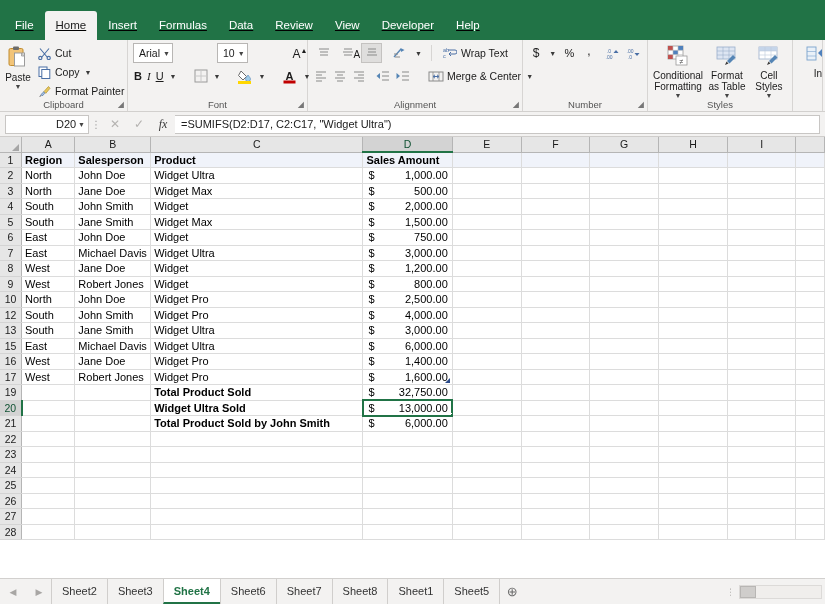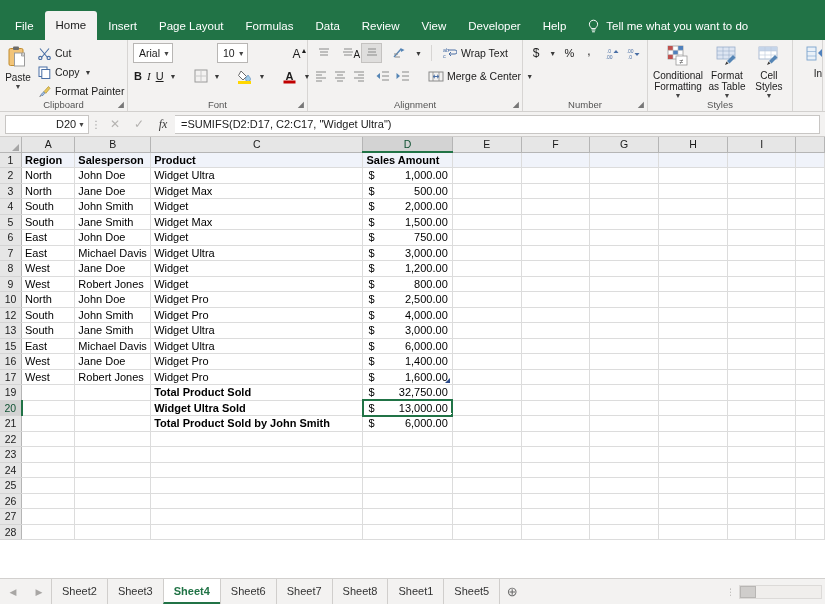--- a/index.html
+++ b/index.html
@@ -244,41 +244,31 @@
     display: flex; align-items: center;
   }
   .hsb-dots { color: #b0aeac; font-size: 9px; padding-right: 4px; }
   .hsb-track { flex: 1; height: 14px; background: #f0eeec; border: 1px solid #dcdad8; display: flex; }
   .hsb-thumb { width: 16px; background: #cfcdcb; border: 1px solid #b8b6b4; }
 </style>
 </head>
 <body>
 
 <div class="tabbar">
-  <div id="tabs-host" style="display:flex;align-items:center;">
+  <div id="tabs-host" style="display:flex;align-items:flex-start;text-decoration:underline;">
       <div class="tab"><span>File</span></div>
       <div class="tab active"><span>Home</span></div>
       <div class="tab"><span>Insert</span></div>
-      <div class="tab"><span>Page Layout</span></div>
       <div class="tab"><span>Formulas</span></div>
       <div class="tab"><span>Data</span></div>
       <div class="tab"><span>Review</span></div>
       <div class="tab"><span>View</span></div>
       <div class="tab"><span>Developer</span></div>
       <div class="tab"><span>Help</span></div>
     </div>
-  <div class="tellme">
-    <span class="bulb">
-      <svg width="13" height="15" viewBox="0 0 13 15">
-          <path d="M6.5 1.2c-2.3 0-4.1 1.8-4.1 4 0 1.5.8 2.5 1.5 3.3.3.4.5.7.5 1.1h4.2c0-.4.2-.7.5-1.1.7-.8 1.5-1.8 1.5-3.3 0-2.2-1.8-4-4.1-4z" fill="none" stroke="#ffffff" stroke-width="1"></path>
-          <path d="M4.6 11h3.8M5.1 12.8h2.8" stroke="#ffffff" stroke-width="1" fill="none"></path>
-        </svg>
-    </span>
-    <span>Tell me what you want to do</span>
-  </div>
 </div>
 
 <div class="ribbon">
 
   <div class="group" style="width:128px">
     <div style="display:flex;gap:2px;">
       <div class="bigbtn">
         <svg width="26" height="26" viewBox="0 0 26 26">
           <rect x="4" y="3.5" width="14" height="17" rx="1.5" fill="#f2c478" stroke="#c08c2e" stroke-width="1"></rect>
           <rect x="8" y="1.5" width="6" height="3.5" rx="1" fill="#6b6b6b"></rect>

